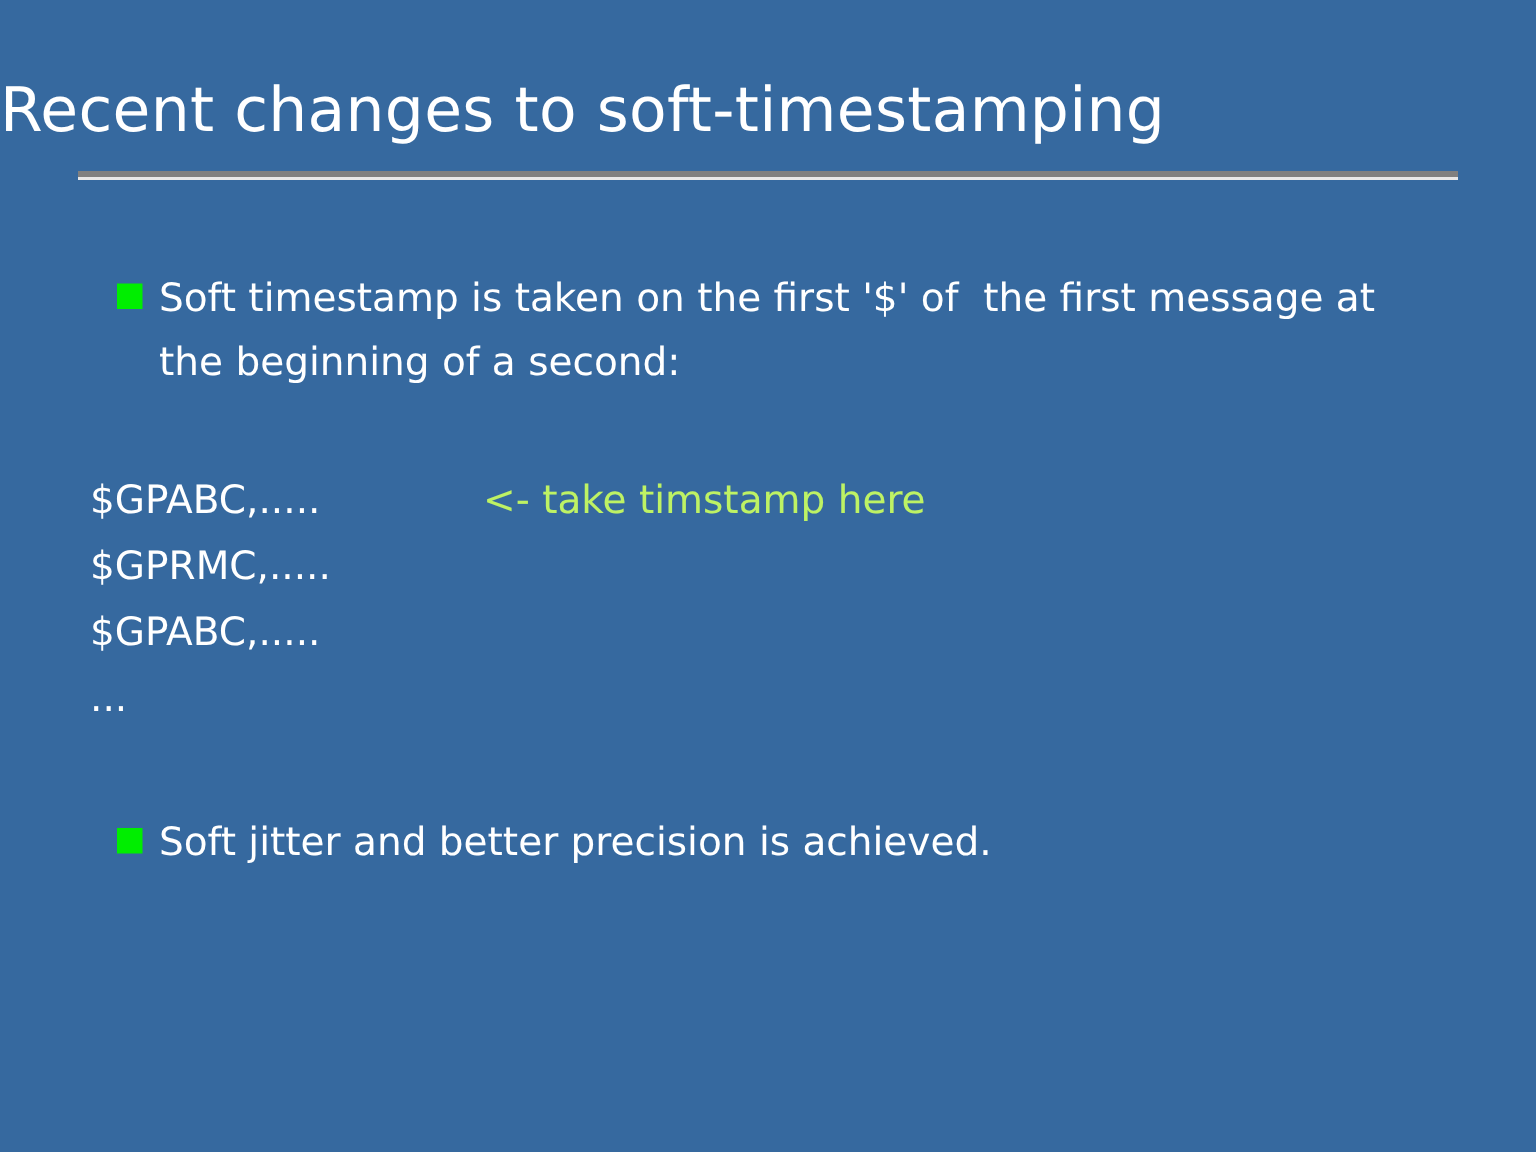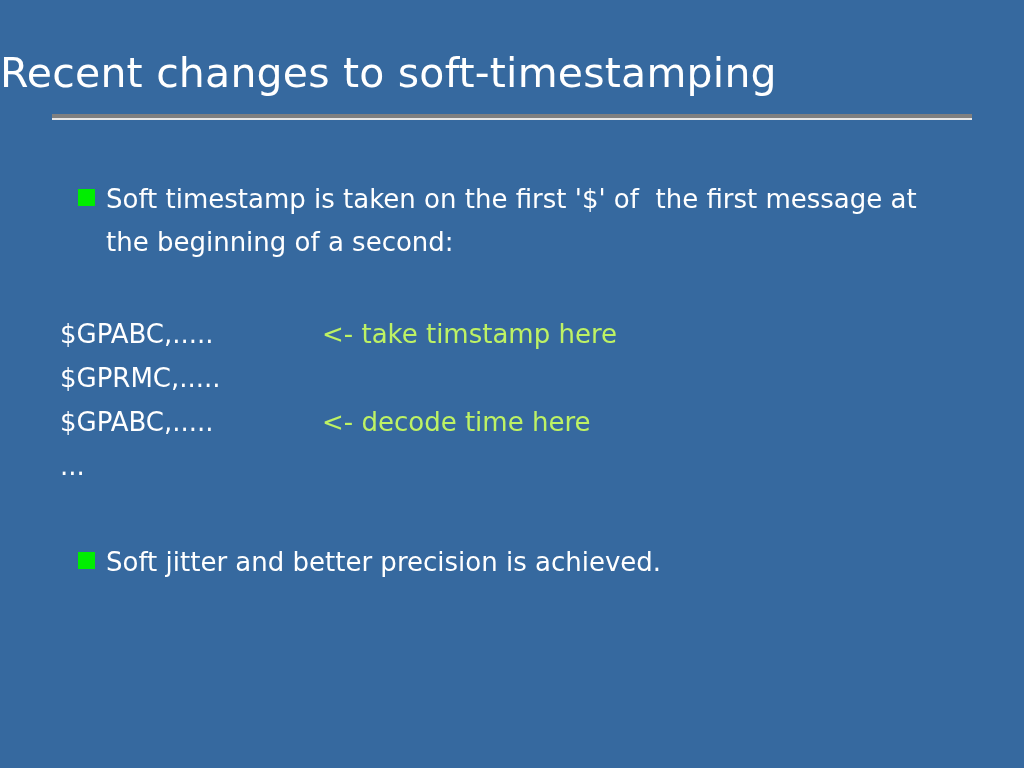--- a/index.html
+++ b/index.html
@@ -139,21 +139,20 @@
         <span class="listing-note">&lt;- take timstamp here</span>
       </div>
 
       <div class="listing-row">
         <span class="listing-msg">$GPRMC,.....</span>
         <span class="listing-note"></span>
       </div>
 
       <div class="listing-row">
         <span class="listing-msg">$GPABC,.....</span>
-        <span class="listing-note">&lt;- decode time here</span>
       </div>
 
       <div class="listing-row">
         <span class="listing-msg">...</span>
       </div>
 
     </div>
 
     <div class="bullet-row second">
       <span class="bullet-marker"></span>

